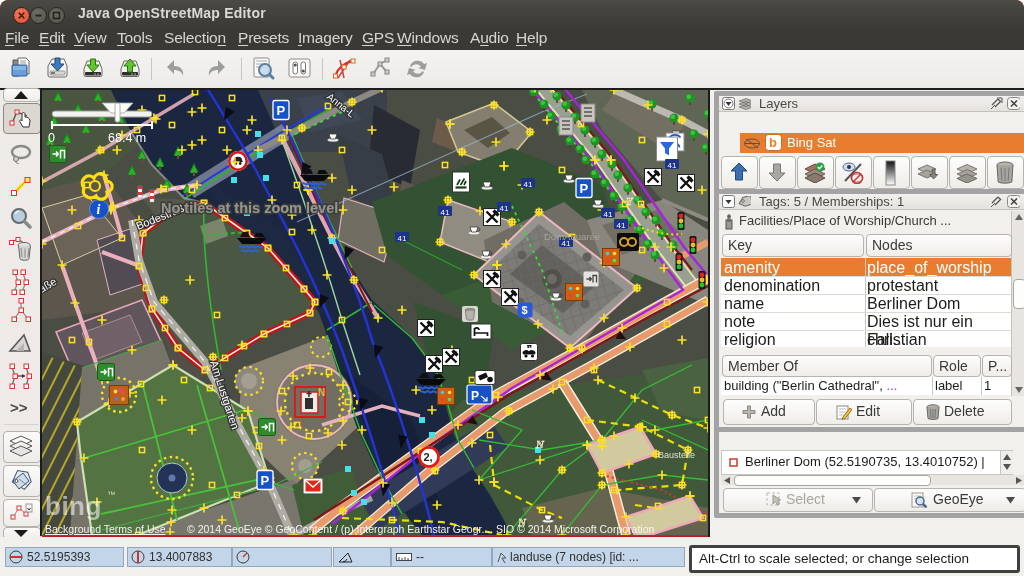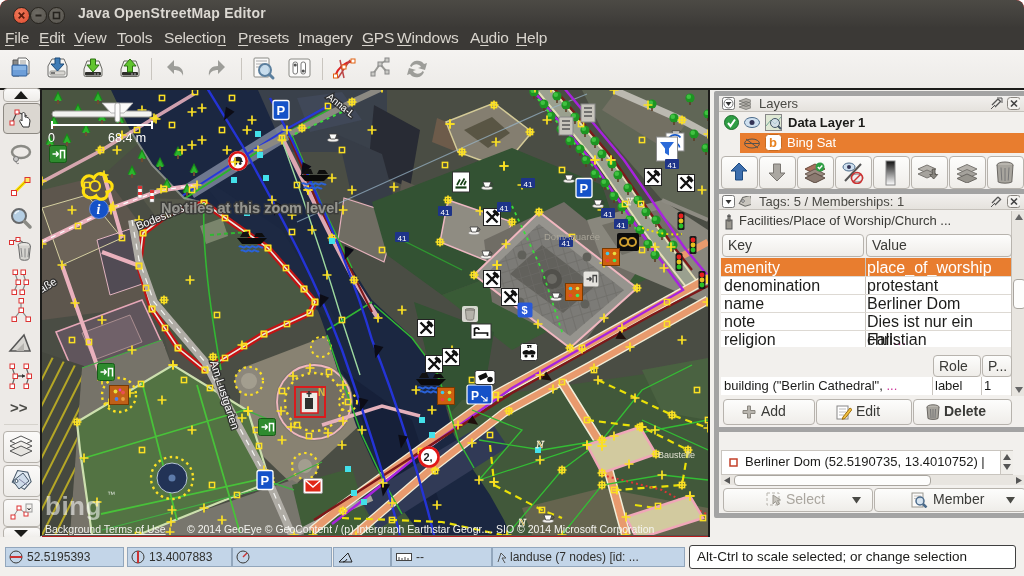--- a/index.html
+++ b/index.html
@@ -30,21 +30,21 @@
 .panel{position:absolute;left:4px;width:308px;background:#f2f0ed;border:5px solid #a3a3a3;border-radius:2px;}
 .phead{position:relative;height:15px;background:linear-gradient(#f2f0ee,#e5e2dd);border-bottom:1px solid #c5c1bb;font-size:13px;color:#4a4944;}
 .phead .ttl{position:absolute;left:40px;top:0px;}
 .pin{position:absolute;top:1px;width:13px;height:13px;}
 .rowtxt{font-size:13px;color:#1b1b19;}
 .btn{position:absolute;background:linear-gradient(#fdfdfc,#efede9);border:1px solid #b7b3ad;border-radius:4px;font-size:14px;color:#3a3a37;}
 
 #statusbar{left:0;top:537px;width:1024px;height:39px;background:#f2f0ed;}
 .seg{position:absolute;top:10px;height:18px;background:#c3d5e8;border:1px solid #92a6bc;font-size:12px;color:#30302e;}
 .seg span{position:absolute;top:2px;}
-#msgbox{position:absolute;left:689px;top:8px;width:325px;height:22px;background:#fff;border:1px solid #404040;border-radius:3px;font-size:13.5px;color:#1b1b19;}
+#msgbox{position:absolute;left:689px;top:8px;width:325px;height:22px;background:#fff;border:3px solid #404040;border-radius:3px;font-size:13.5px;color:#1b1b19;}
 </style>
 </head>
 <body>
 <div id="win">
 
  <div id="titlebar" class="abs">
 
   <div class="winbtn" style="left:13px;background:radial-gradient(circle at 40% 35%,#f07a5a,#df4b30);border:1px solid #28251f;"><svg width="15" height="15">
           <path d="M4.7 4.7 L10.3 10.3 M10.3 4.7 L4.7 10.3" stroke="#5c1d0e" stroke-width="1.8"></path>
         </svg></div>
@@ -1160,37 +1160,20 @@
             <path d="M2 8 L8 2 M5 10 L11 4 M8 2 l3 3" stroke="#555" stroke-width="1.3" fill="none"></path>
             <path d="M1 12 l4-4" stroke="#555"></path>
             <path d="M7 1 h5 v5" fill="none" stroke="#555"></path>
           </svg>
     <svg class="pin" style="left:288px" width="14" height="13">
             <rect x="0.5" y="0.5" width="13" height="12" rx="3" fill="#f4f2ef" stroke="#8a8680"></rect>
             <path d="M4 3.5 L10 9.5 M10 3.5 L4 9.5" stroke="#444" stroke-width="1.6"></path>
           </svg>
    </div>
 
-   <div style="position:absolute;left:0;top:17px;width:306px;height:20px;background:#f2f0ed;">
-    <svg style="position:absolute;left:5px;top:2px" width="15" height="15">
-            <circle cx="7.5" cy="7.5" r="7" fill="#2f9e44" stroke="#1a6b2a"></circle>
-            <path d="M4 8 l2.5 3 L11 4.5" fill="none" stroke="#fff" stroke-width="2"></path>
-          </svg>
-    <svg style="position:absolute;left:25px;top:4px" width="16" height="11">
-            <ellipse cx="8" cy="5.5" rx="7.5" ry="5" fill="#cfe0ef" stroke="#4a6a8a"></ellipse>
-            <circle cx="8" cy="5.5" r="2.5" fill="#335"></circle>
-          </svg>
-    <svg style="position:absolute;left:46px;top:1px" width="17" height="17">
-            <rect x="0.5" y="0.5" width="16" height="16" fill="#dfe8d4" stroke="#888"></rect>
-            <path d="M1 12 L6 6 L10 10 L16 3" stroke="#7a9" fill="none"></path>
-            <circle cx="10" cy="9" r="4.5" fill="#cddcf0" fill-opacity="0.7" stroke="#456"></circle>
-            <path d="M13 12 l3 3" stroke="#456" stroke-width="2"></path>
-          </svg>
-    <span class="rowtxt" style="position:absolute;left:69px;top:2px;font-weight:bold;">Data Layer 1</span>
-   </div>
 
    <div style="position:absolute;left:21px;top:37px;width:285px;height:20px;background:#e87d2f;">
     <svg style="position:absolute;left:4px;top:5px" width="16" height="11">
             <ellipse cx="8" cy="5.5" rx="7.5" ry="4.5" fill="none" stroke="#56524c"></ellipse>
             <path d="M2 1 L14 10 M1 5.5 H15" stroke="#56524c"></path>
           </svg>
     <svg style="position:absolute;left:25px;top:1px" width="17" height="17">
             <rect x="0.5" y="0.5" width="16" height="16" rx="3" fill="#fff" stroke="#c86a20"></rect>
             <text x="4" y="13" font-size="13" font-weight="bold" fill="#e8821f" font-family="Liberation Sans">b</text>
           </svg>
@@ -1300,21 +1283,21 @@
     <div style="position:absolute;left:1px;top:68px;width:11px;height:28px;background:#fdfdfc;border:1px solid #a9a59f;border-radius:4px;"></div>
     <svg style="position:absolute;left:3px;top:176px" width="8" height="6">
             <path d="M0 0 H8 L4 6 z" fill="#666"></path>
           </svg>
    </div>
 
    <div class="btn" style="left:3px;top:40px;width:140px;height:21px;">
           <span style="position:absolute;left:5px;top:2px;">Key</span>
         </div>
    <div class="btn" style="left:147px;top:40px;width:144px;height:21px;">
-          <span style="position:absolute;left:5px;top:2px;">Value</span>
+          <span style="position:absolute;left:5px;top:2px;">Nodes</span>
         </div>
 
    <div style="position:absolute;left:2px;top:64px;width:290px;height:89px;background:#fff;font-size:16px;color:#1b1b19;">
 
     <div style="position:absolute;left:0;top:0;width:290px;height:18px;background:#e87d2f;color:#fff;">
             <span style="position:absolute;left:3px;top:1px;">amenity</span>
             <span style="position:absolute;left:146px;top:1px;">place_of_worship</span>
           </div>
 
     <div style="position:absolute;left:0;top:18px;width:262px;height:18px;">
@@ -1336,20 +1319,23 @@
             <span style="position:absolute;left:3px;top:1px;">religion</span>
             <span style="position:absolute;left:146px;top:1px;">christian</span>
           </div>
     <div style="position:absolute;left:144px;top:0;width:1px;height:89px;background:#c9c5bf;"></div>
     <div style="position:absolute;left:0;top:18px;width:290px;height:1px;background:#ddd9d3;"></div>
     <div style="position:absolute;left:0;top:36px;width:290px;height:1px;background:#ddd9d3;"></div>
     <div style="position:absolute;left:0;top:54px;width:290px;height:1px;background:#ddd9d3;"></div>
     <div style="position:absolute;left:0;top:72px;width:290px;height:1px;background:#ddd9d3;"></div>
    </div>
 
+   <div class="btn" style="left:3px;top:161px;width:208px;height:20px;">
+          <span style="position:absolute;left:5px;top:2px;">Member Of</span>
+        </div>
    <div class="btn" style="left:214px;top:161px;width:46px;height:20px;">
           <span style="position:absolute;left:5px;top:2px;">Role</span>
         </div>
    <div class="btn" style="left:263px;top:161px;width:28px;height:20px;">
           <span style="position:absolute;left:5px;top:2px;">P...</span>
         </div>
 
    <div style="position:absolute;left:2px;top:183px;width:290px;height:18px;background:#fff;font-size:13px;color:#1b1b19;">
     <span style="position:absolute;left:3px;top:1px;">building ("Berlin Cathedral", <span style="color:#c39">...</span></span>
     <span style="position:absolute;left:214px;top:1px;">label</span>
@@ -1371,21 +1357,21 @@
             <path d="M7 13 L14 4 l2 1.5 -7 9 -2.8 0.8 z" fill="#f0c040" stroke="#a07010"></path>
           </svg>
           <span style="position:absolute;left:39px;top:3px;">Edit</span>
         </div>
    <div class="btn" style="left:194px;top:205px;width:97px;height:24px;">
           <svg style="position:absolute;left:12px;top:4px" width="14" height="17">
             <ellipse cx="7" cy="3" rx="6" ry="2.2" fill="#b8b5ae" stroke="#6a6762"></ellipse>
             <path d="M1 3 l1 11.5 a6 2 0 0010 0 L13 3" fill="#a8a59e" stroke="#6a6762"></path>
             <path d="M4.5 5 l0.5 9 M7 5 v9 M9.5 5 l-0.5 9" stroke="#777"></path>
           </svg>
-          <span style="position:absolute;left:30px;top:3px;font-weight:bold;">Delete</span>
+          <span style="position:absolute;left:30px;top:3px;">Delete</span>
         </div>
   </div>
 
   <div class="panel" style="top:337px;height:81px;">
 
 
    <div style="position:absolute;left:2px;top:18px;width:290px;height:23px;background:#fff;border:1px solid #c9c5bf;">
     <svg style="position:absolute;left:7px;top:7px" width="9" height="9">
             <rect x="1" y="1" width="7" height="7" fill="#fff" stroke="#c3402a" stroke-width="1.5"></rect>
           </svg>
@@ -1420,21 +1406,21 @@
             <path d="M0 0 H9 L4.5 6.5 z" fill="#4a4a46"></path>
           </svg>
         </div>
    <div class="btn" style="left:155px;top:56px;width:150px;height:22px;">
           <svg style="position:absolute;left:36px;top:3px" width="17" height="16">
             <rect x="1" y="1" width="11" height="14" fill="#fbfaf9" stroke="#9a978f"></rect>
             <path d="M3 4 h7 M3 6.5 h7" stroke="#c5c1bb"></path>
             <circle cx="9" cy="9" r="4" fill="#cfe0ef" fill-opacity="0.8" stroke="#4a6a8a" stroke-width="1.5"></circle>
             <path d="M12 12 l3.5 3.5" stroke="#4a6a8a" stroke-width="2.5"></path>
           </svg>
-          <span style="position:absolute;left:58px;top:2px;">Member</span>
+          <span style="position:absolute;left:58px;top:2px;">GeoEye</span>
           <svg style="position:absolute;left:131px;top:8px" width="9" height="7">
             <path d="M0 0 H9 L4.5 6.5 z" fill="#4a4a46"></path>
           </svg>
         </div>
   </div>
 
  </div>
 
  <div id="statusbar" class="abs">
 

